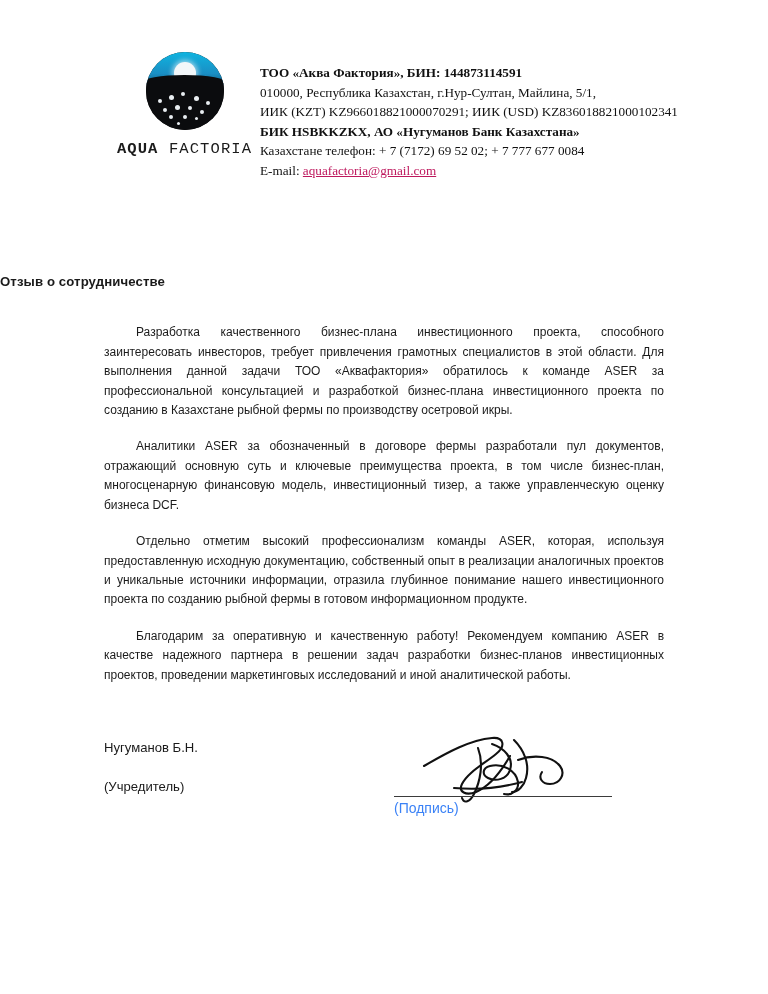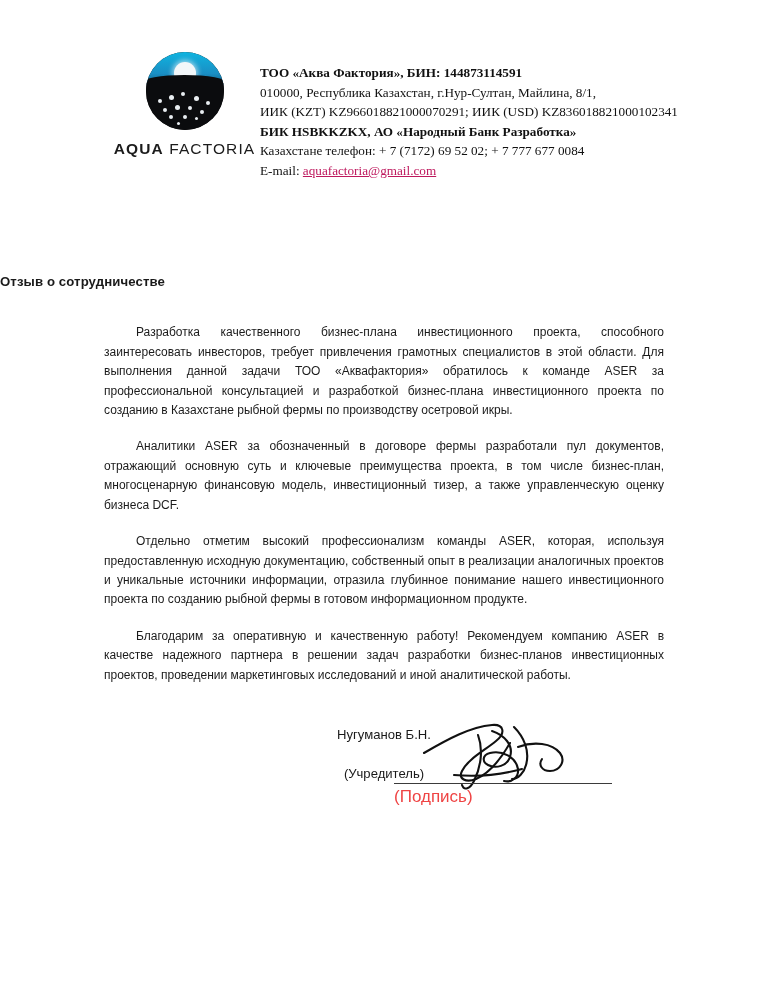--- a/index.html
+++ b/index.html
@@ -83,21 +83,21 @@
   }
   .bubbles { position: absolute; left: 0; top: 0; width: 100%; height: 100%; }
   .bubbles i {
     position: absolute;
     background: #e9eef1;
     border-radius: 50%;
     display: block;
   }
   .logo-text {
     margin-top: 10px;
-    font-family: Liberation Sans, sans-serif;
+    font-family: Liberation Mono, monospace;
     font-size: 15.5px;
     letter-spacing: 1.1px;
     color: #1b1b1b;
     white-space: nowrap;
   }
   .logo-text .b { font-weight: bold; }
   .logo-text .r { font-weight: normal; }
 
   .company-info {
     margin-left: 3px;
@@ -129,24 +129,23 @@
     text-align: justify;
     color: #1b1b1b;
   }
   .body-text p {
     margin: 0 0 17px 0;
     text-indent: 32px;
   }
 
   
   .signature-zone {
-    margin: 40px 104px 0 104px;
+    margin: 53px 104px 0 104px;
     position: relative;
     height: 150px;
-    text-align: center;
   }
   .signer-name {
     font-size: 13.1px;
     line-height: 1.6;
   }
   .signer-role {
     font-size: 13.1px;
     margin-top: 20px;
   }
   .sign-right {
@@ -159,22 +158,22 @@
     position: absolute;
     left: 0;
     top: 58px;
     width: 218px;
     border-bottom: 1px solid #3b3b3b;
   }
   .sign-caption {
     position: absolute;
     left: 0;
     top: 62px;
-    font-size: 17px;
-    color: #ef4444;
+    font-size: 14px;
+    color: #3b82f6;
   }
   .sign-scribble {
     position: absolute;
     left: 24px;
     top: -8px;
     width: 190px;
     height: 78px;
   }
 </style>
 </head>
@@ -206,23 +205,23 @@
           </span>
         </div>
       </div>
       <div class="logo-text">
         <span class="b">AQUA</span><span>&nbsp;</span><span class="r">FACTORIA</span>
       </div>
     </div>
 
     <div class="company-info">
       <div class="line bold">ТОО «Аква Фактория», БИН: 144873114591</div>
-      <div class="line">010000, Республика Казахстан,  г.Нур-Султан, Майлина, 8/1,</div>
+      <div class="line">010000, Республика Казахстан,  г.Нур-Султан, Майлина, 5/1,</div>
       <div class="line">ИИК (KZT) KZ966018821000070291;  ИИК (USD) KZ836018821000102341</div>
-      <div class="line bold">БИК HSBKKZKX, АО «Народный Банк Разработка»</div>
+      <div class="line bold">БИК HSBKKZKX, АО «Нугуманов Банк Казахстана»</div>
       <div class="line">
         <span>Казахстане телефон:</span>
         <span>+ 7 (7172) 69 52 02; + 7 777 677 0084</span>
       </div>
       <div class="line">
         <span>E-mail:</span>
         <span class="email-link">aquafactoria@gmail.com</span>
       </div>
     </div>
   </div>

